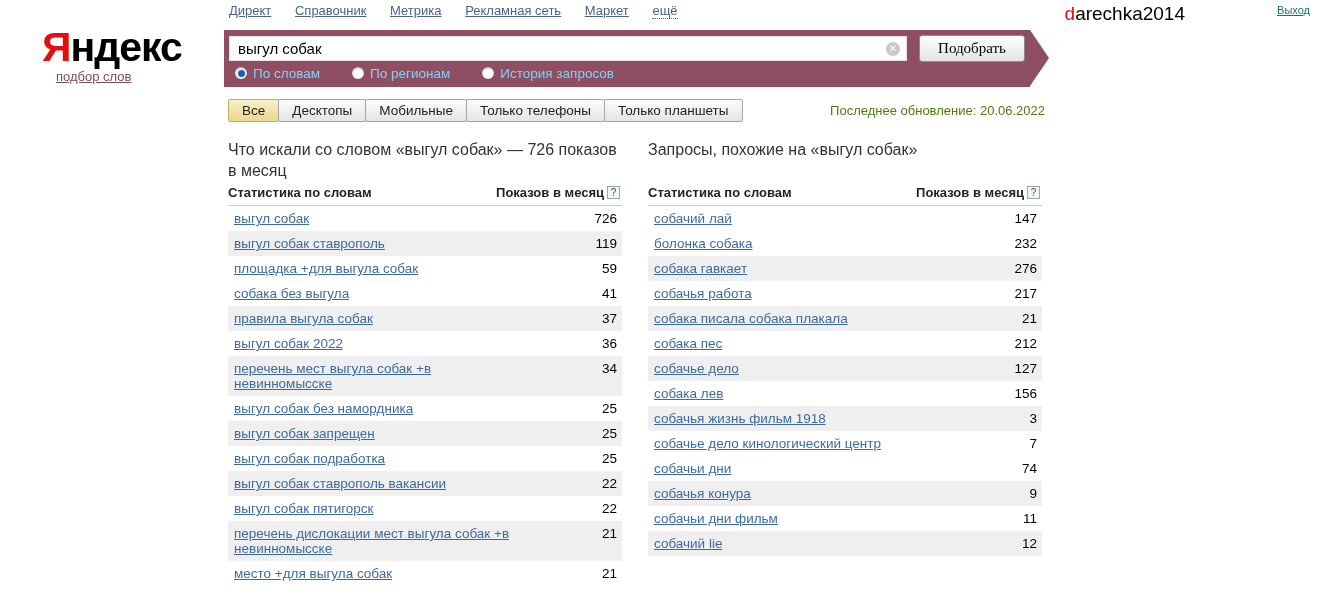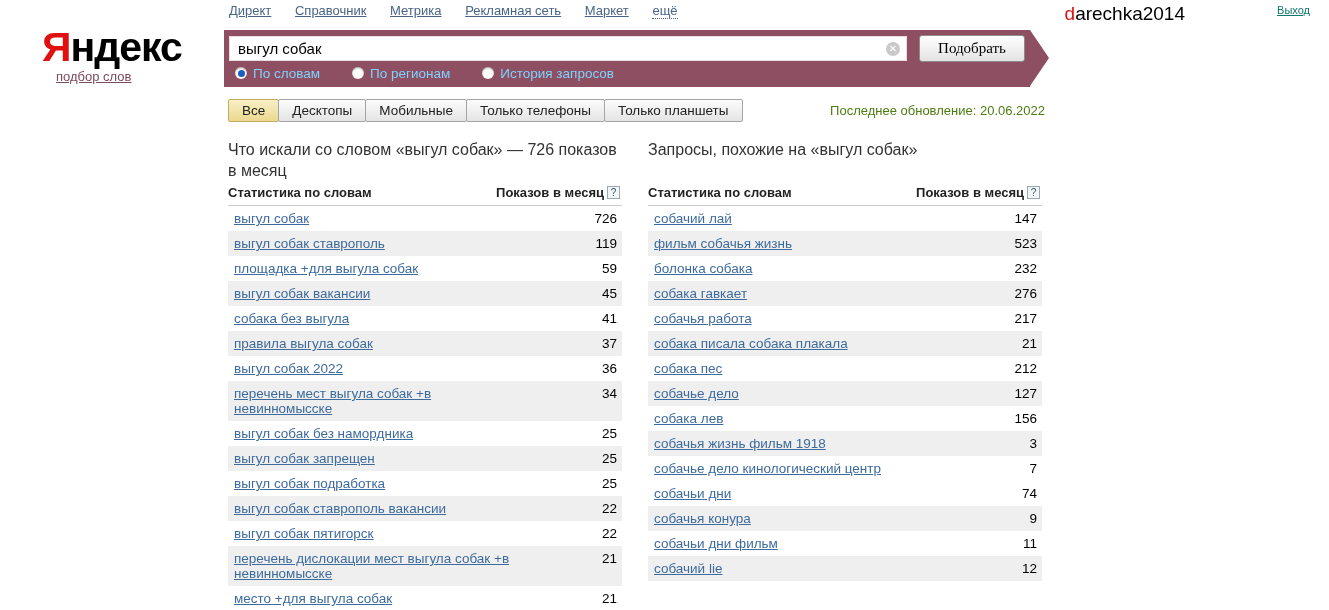--- a/index.html
+++ b/index.html
@@ -159,24 +159,20 @@
       <div class="row alt">
         <a class="phrase">выгул собак ставрополь</a>
         <span class="count">119</span>
       </div>
 
       <div class="row">
         <a class="phrase">площадка +для выгула собак</a>
         <span class="count">59</span>
       </div>
 
-      <div class="row alt">
-        <a class="phrase">выгул собак вакансии</a>
-        <span class="count">45</span>
-      </div>
 
       <div class="row">
         <a class="phrase">собака без выгула</a>
         <span class="count">41</span>
       </div>
 
       <div class="row alt">
         <a class="phrase">правила выгула собак</a>
         <span class="count">37</span>
       </div>
@@ -237,24 +233,20 @@
       <span class="help">?</span>
     </span>
   </div>
   <div>
 
       <div class="row">
         <a class="phrase">собачий лай</a>
         <span class="count">147</span>
       </div>
 
-      <div class="row alt">
-        <a class="phrase">фильм собачья жизнь</a>
-        <span class="count">523</span>
-      </div>
 
       <div class="row">
         <a class="phrase">болонка собака</a>
         <span class="count">232</span>
       </div>
 
       <div class="row alt">
         <a class="phrase">собака гавкает</a>
         <span class="count">276</span>
       </div>

